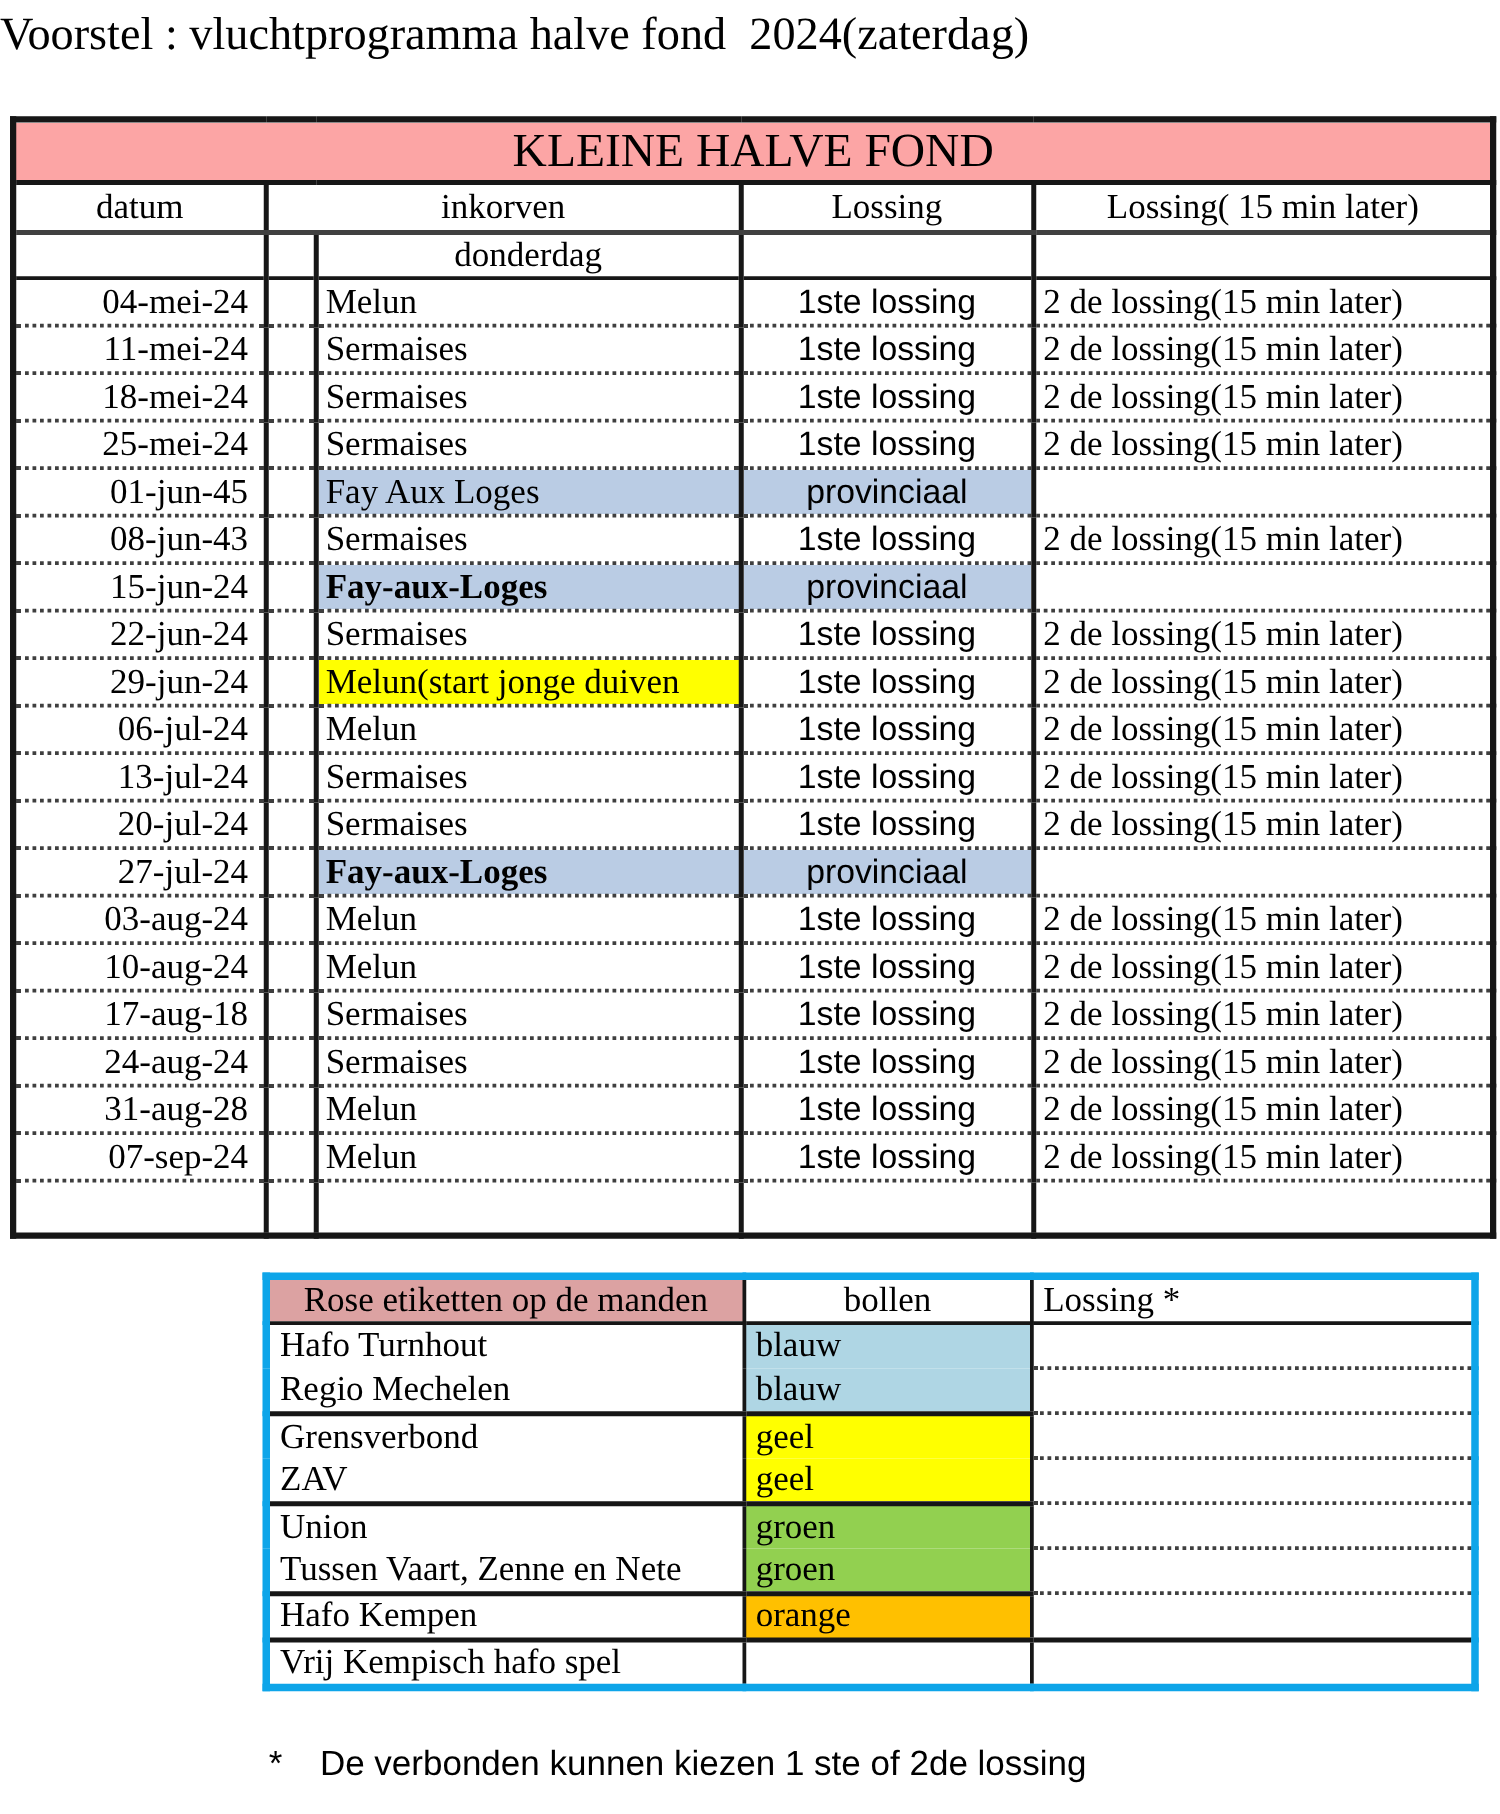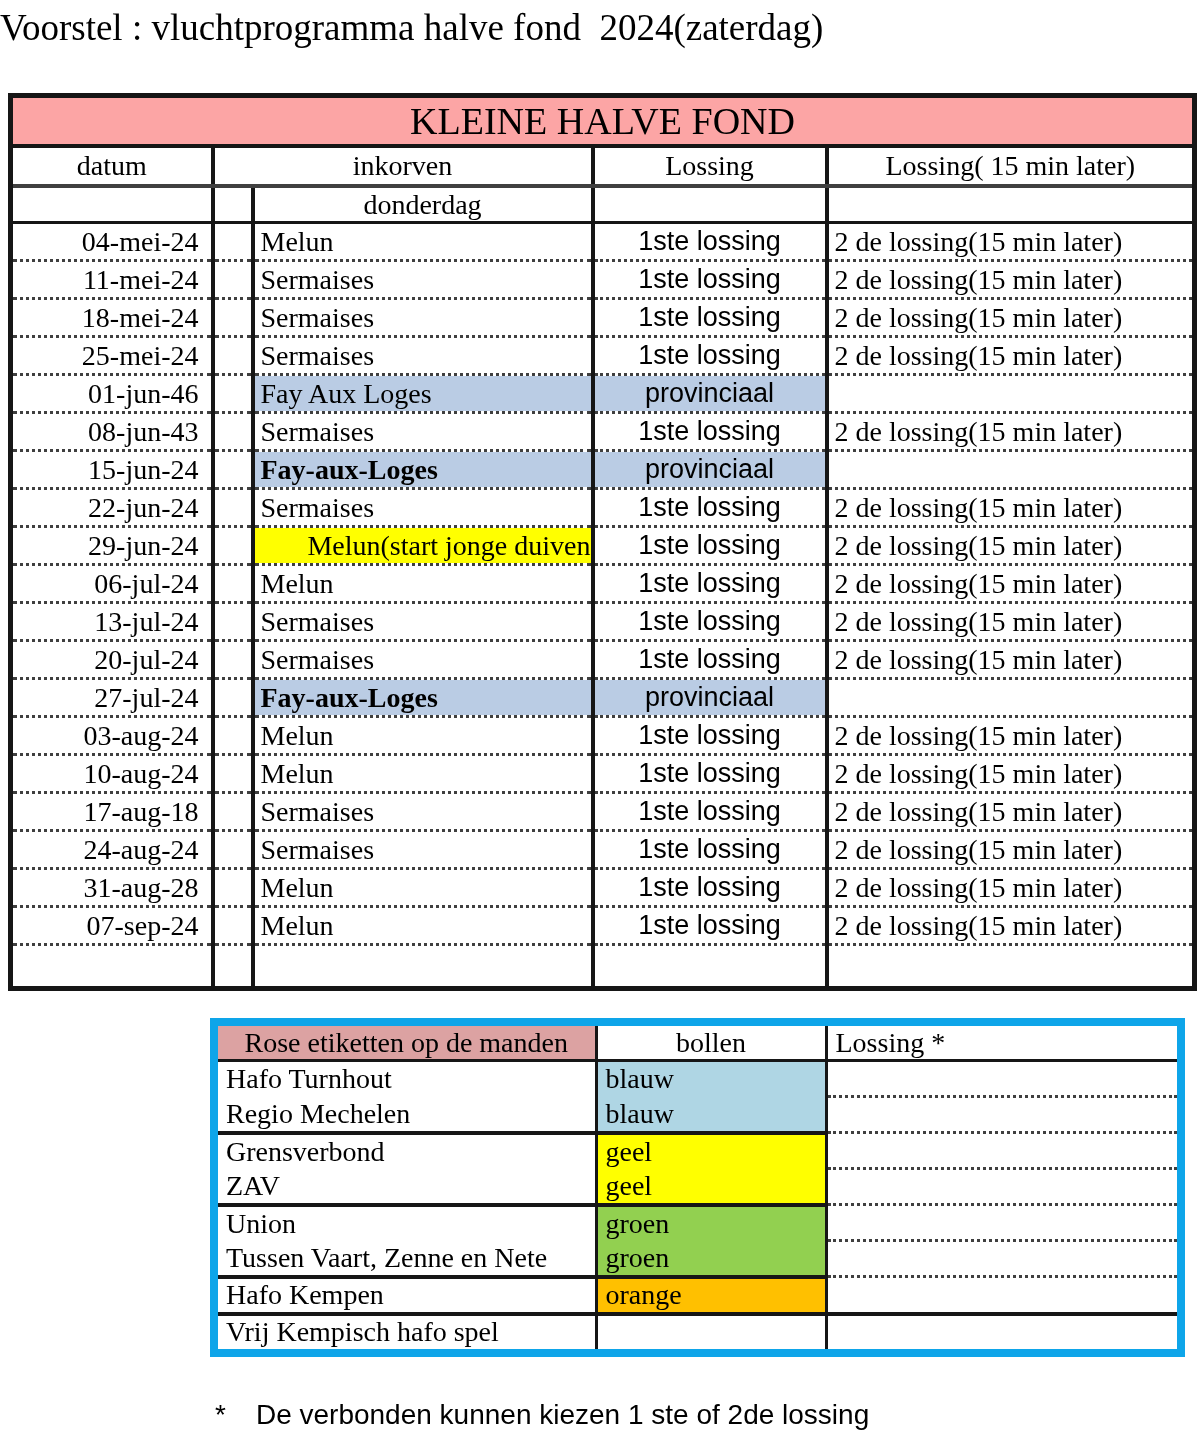--- a/index.html
+++ b/index.html
@@ -61,21 +61,21 @@
   .data-row td { height:35px; border-top:3px dotted #3f3f3f; font-size:28px; }
   .data-row .c-loss { font-size:27px; }
   .empty-row td { height:40px; }
 
   
   table.legend {
     border-collapse:collapse;
     table-layout:fixed;
     width:967px;
     margin:27px 0 0 210px;
-    border:8px solid #0ea5e9;
+    border:6px solid #0ea5e9;
   }
   table.legend td {
     vertical-align:middle;
     overflow:hidden;
     white-space:nowrap;
     padding:0;
     height:33px;
     font-size:28px;
   }
   .l-label { width:382px; text-align:left; padding-left:8px !important; border-right:3px solid #161616; }
@@ -156,21 +156,21 @@
           <td class="c-loss2">2 de lossing(15 min later)</td>
         </tr>
         <tr class="data-row">
           <td class="c-date">25-mei-24</td>
           <td class="c-narrow"></td>
           <td class="c-place">Sermaises</td>
           <td class="c-loss">1ste lossing</td>
           <td class="c-loss2">2 de lossing(15 min later)</td>
         </tr>
         <tr class="data-row">
-          <td class="c-date">01-jun-46</td>
+          <td class="c-date">01-jun-45</td>
           <td class="c-narrow"></td>
           <td class="c-place" style="background: rgb(186, 204, 228);">Fay Aux Loges</td>
           <td class="c-loss" style="background: rgb(186, 204, 228);">provinciaal</td>
           <td class="c-loss2"></td>
         </tr>
         <tr class="data-row">
           <td class="c-date">08-jun-43</td>
           <td class="c-narrow"></td>
           <td class="c-place">Sermaises</td>
           <td class="c-loss">1ste lossing</td>
@@ -186,21 +186,21 @@
         <tr class="data-row">
           <td class="c-date">22-jun-24</td>
           <td class="c-narrow"></td>
           <td class="c-place">Sermaises</td>
           <td class="c-loss">1ste lossing</td>
           <td class="c-loss2">2 de lossing(15 min later)</td>
         </tr>
         <tr class="data-row">
           <td class="c-date">29-jun-24</td>
           <td class="c-narrow"></td>
-          <td class="c-place" style="background: rgb(255, 255, 0); text-align: right;">Melun(start jonge duiven</td>
+          <td class="c-place" style="background: rgb(255, 255, 0);">Melun(start jonge duiven</td>
           <td class="c-loss">1ste lossing</td>
           <td class="c-loss2">2 de lossing(15 min later)</td>
         </tr>
         <tr class="data-row">
           <td class="c-date">06-jul-24</td>
           <td class="c-narrow"></td>
           <td class="c-place">Melun</td>
           <td class="c-loss">1ste lossing</td>
           <td class="c-loss2">2 de lossing(15 min later)</td>
         </tr>

